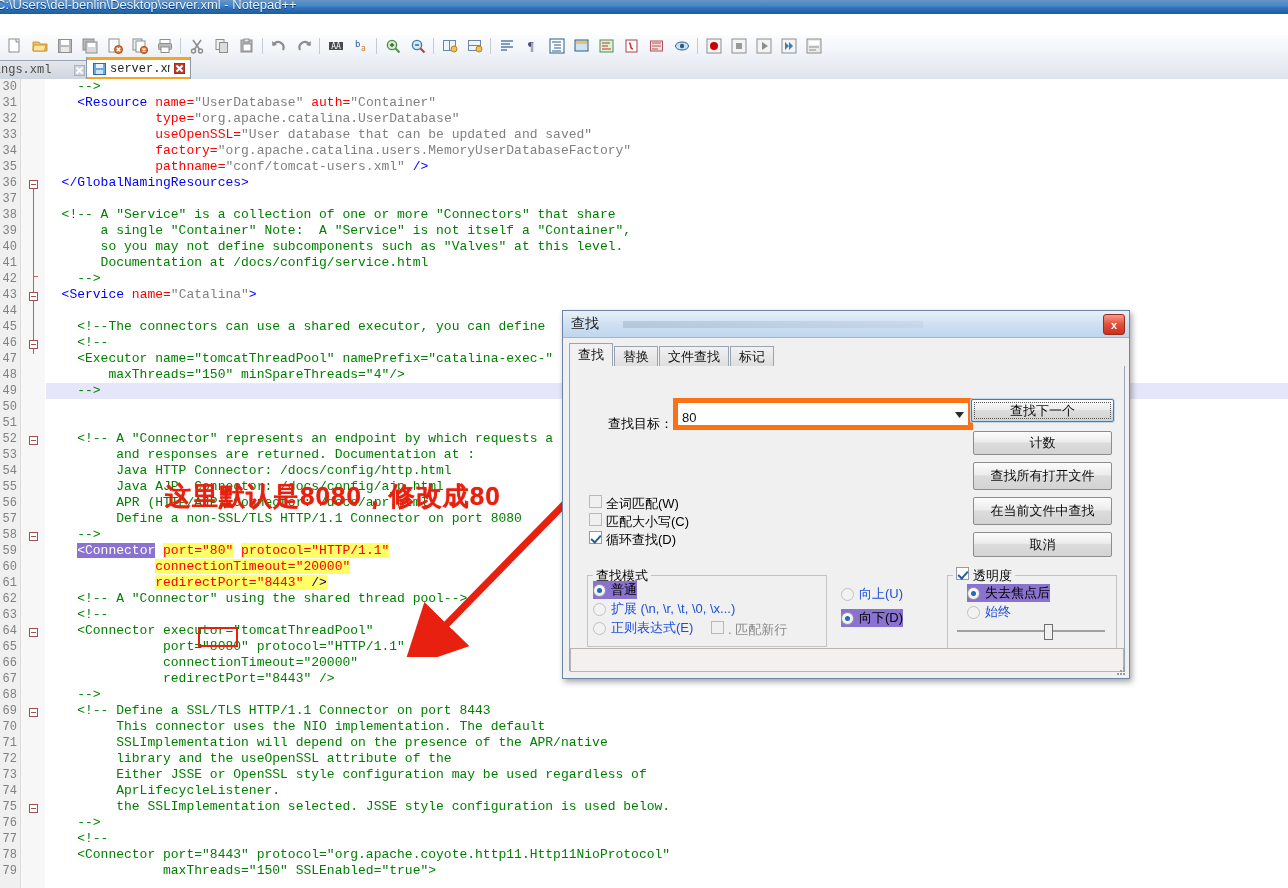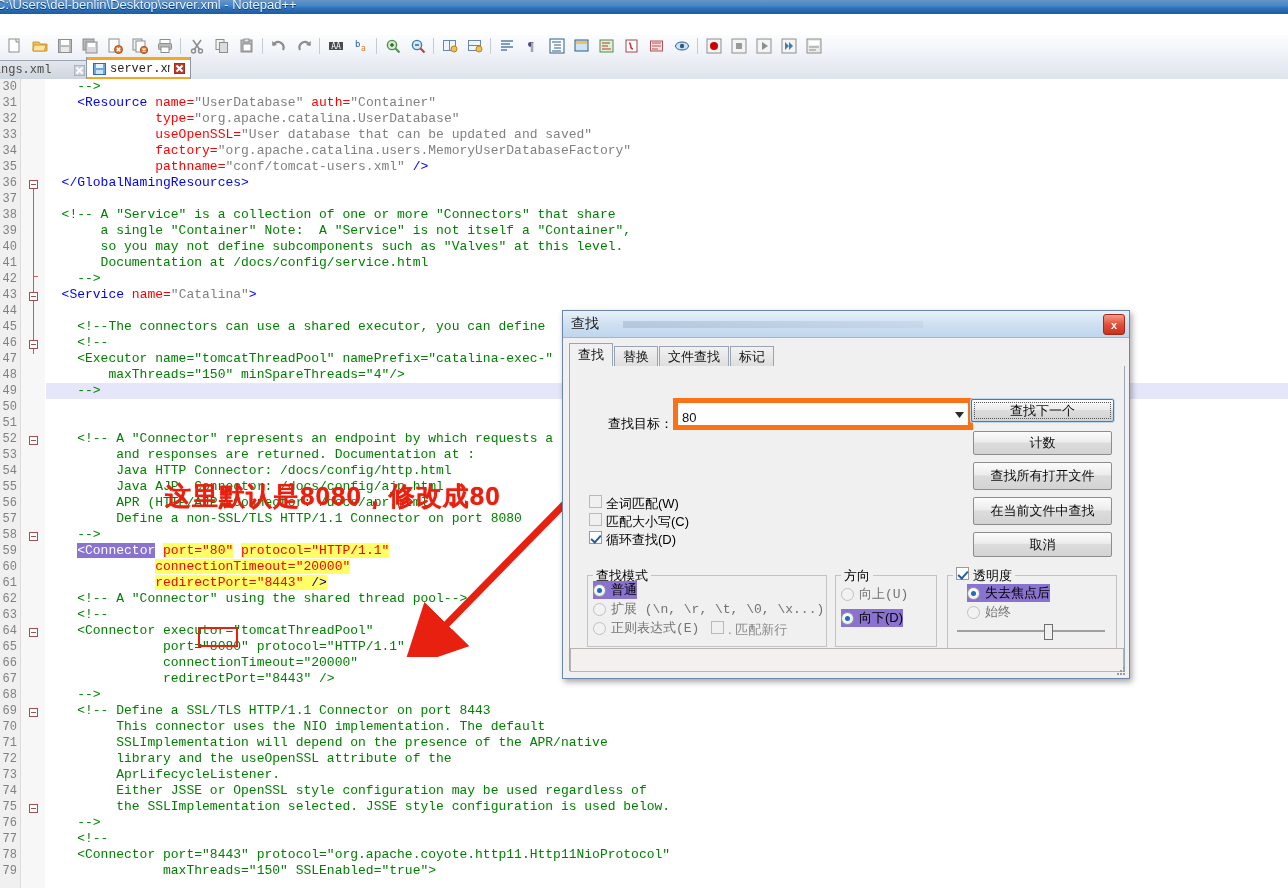--- a/index.html
+++ b/index.html
@@ -239,21 +239,21 @@
   .rad{position:absolute;display:flex;align-items:center;font-size:13px;color:#000;}
   .rad .dot{
     width:13px;height:13px;border-radius:50%;border:1px solid #9a9a9a;
     background:radial-gradient(circle at 50% 40%,#ffffff,#e6e6e6);
     margin-right:5px;position:relative;box-sizing:border-box;
   }
   .rad.sel .dot::after{
     content:"";position:absolute;left:3px;top:3px;width:5px;height:5px;border-radius:50%;
     background:#1f6bb5;
   }
-  .rad.disabled{color:#737373;font-family:Liberation Mono, monospace;}
+  .rad.disabled{color:#1d4ed8;}
   .rad.disabled .dot{border-color:#c0c0c0;background:#f2f2f2;}
   .group{
     position:absolute;border:1px solid #c3c3c3;background:transparent;
   }
   .group > .gtitle{
     position:absolute;top:-9px;left:5px;background:#f0f0f0;padding:0 3px;
     font-size:13px;color:#000;
   }
   .slider{
     position:absolute;height:14px;
@@ -623,22 +623,22 @@
         <div class="line"><span class="cmt">    &lt;!--</span></div>
         <div class="line"><span class="cmt">    &lt;Connector executor="tomcatThreadPool"</span></div>
         <div class="line"><span class="cmt">               port="8080" protocol="HTTP/1.1"</span></div>
         <div class="line"><span class="cmt">               connectionTimeout="20000"</span></div>
         <div class="line"><span class="cmt">               redirectPort="8443" /&gt;</span></div>
         <div class="line"><span class="cmt">    --&gt;</span></div>
         <div class="line"><span class="cmt">    &lt;!-- Define a SSL/TLS HTTP/1.1 Connector on port 8443</span></div>
         <div class="line"><span class="cmt">         This connector uses the NIO implementation. The default</span></div>
         <div class="line"><span class="cmt">         SSLImplementation will depend on the presence of the APR/native</span></div>
         <div class="line"><span class="cmt">         library and the useOpenSSL attribute of the</span></div>
+        <div class="line"><span class="cmt">         Either JSSE or OpenSSL style configuration may be used regardless of</span></div>
         <div class="line"><span class="cmt">         AprLifecycleListener.</span></div>
-        <div class="line"><span class="cmt">         Either JSSE or OpenSSL style configuration may be used regardless of</span></div>
         <div class="line"><span class="cmt">         the SSLImplementation selected. JSSE style configuration is used below.</span></div>
         <div class="line"><span class="cmt">    --&gt;</span></div>
         <div class="line"><span class="cmt">    &lt;!--</span></div>
         <div class="line"><span class="cmt">    &lt;Connector port="8443" protocol="org.apache.coyote.http11.Http11NioProtocol"</span></div>
         <div class="line"><span class="cmt">               maxThreads="150" SSLEnabled="true"&gt;</span></div>
       </div>
 
     <div class="annot">这里默认是8080，修改成80</div>
     <div class="redbox"></div>
     <svg class="arrow-svg" width="200" height="180" viewBox="0 0 200 180">
@@ -721,23 +721,20 @@
       </div>
       <div class="rad disabled" style="left:30px;top:282px;">
         <span class="dot"></span>
         <span>正则表达式(E)</span>
       </div>
       <div class="chk disabled dis-label" style="left:148px;top:284px;">
         <span class="box"></span>
         <span>. 匹配新行</span>
       </div>
 
-      <div class="group" style="left:272px;top:238px;width:100px;height:70px;">
-        <span class="gtitle">方向</span>
-      </div>
       <div class="rad disabled" style="left:278px;top:248px;">
         <span class="dot"></span>
         <span>向上(U)</span>
       </div>
       <div class="rad sel" style="left:278px;top:272px;">
         <span class="dot"></span>
         <span>向下(D)</span>
       </div>
 
       <div class="group" style="left:384px;top:238px;width:168px;height:72px;"></div>

